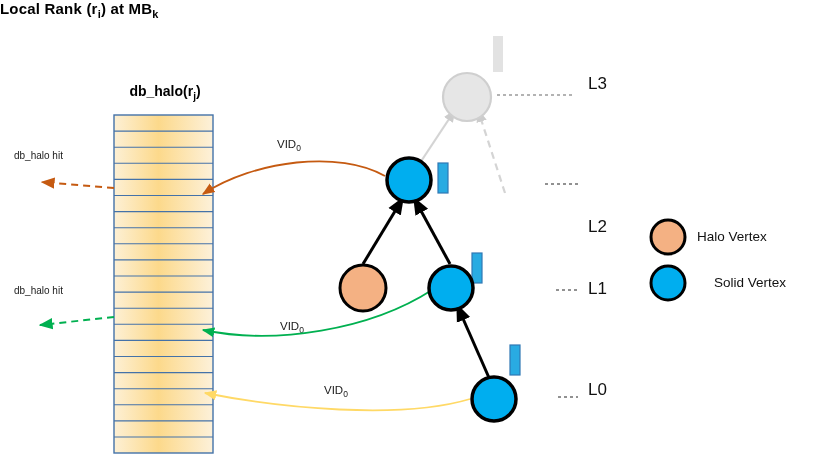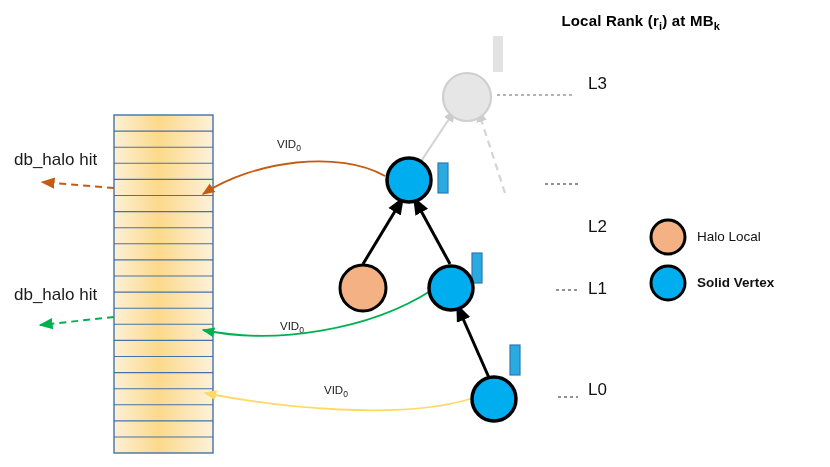--- a/index.html
+++ b/index.html
@@ -24,39 +24,39 @@
     width: 830px;
     height: 467px;
   }
   .txt {
     position: absolute;
     white-space: nowrap;
     color: #000000;
   }
   #title {
     left: 0;
-    top: 12px;
+    top: 0;
     width: 720px;
-    text-align: right;
+    text-align: left;
     font-size: 15px;
     font-weight: bold;
     letter-spacing: 0.2px;
   }
   #title .sub { font-size: 11px; vertical-align: sub; font-weight: bold;}
   #db-halo-title {
     left: 105px;
     top: 83px;
     width: 120px;
     text-align: center;
     font-size: 14px;
     font-weight: bold;
   }
   #db-halo-title .sub { font-size: 10px; vertical-align: sub; font-weight: bold;}
   .hit-label {
-    font-size: 17px;
+    font-size: 10px;
     color: #1a1a1a;
   }
   #hit-label-1 { left: 14px; top: 150px; }
   #hit-label-2 { left: 14px; top: 285px; }
   .vid-label {
     font-size: 11.5px;
     color: #1a1a1a;
   }
   .vid-label .sub { font-size: 8.5px; vertical-align: sub; }
   #vid-label-1 { left: 277px; top: 138px; }
@@ -68,43 +68,44 @@
   }
   #level-label-L3 { left: 588px; top: 74px; }
   #level-label-L2 { left: 588px; top: 175px; margin-top: 42px; }
   #level-label-L1 { left: 588px; top: 279px; text-align: right; }
   #level-label-L0 { left: 588px; top: 380px; }
   .legend-label {
     font-size: 13.5px;
     color: #111111;
   }
   #legend-label-0 { left: 697px; top: 229px; }
-  #legend-label-1 { left: 697px; top: 275px; font-weight: bold; }
+  #legend-label-1 { left: 714px; top: 275px; }
 </style>
 </head>
 <body>
 
 <div id="stage">
 
   <div class="txt" id="title"><span>Local Rank (r</span><span class="sub">i</span><span>) at MB</span><span class="sub">k</span></div>
 
+  <div class="txt" id="db-halo-title"><span>db_halo(r</span><span class="sub">j</span><span>)</span></div>
 
   <div class="txt hit-label" id="hit-label-1">db_halo hit</div>
   <div class="txt hit-label" id="hit-label-2">db_halo hit</div>
 
   <div class="txt vid-label" id="vid-label-1"><span>VID</span><span class="sub">0</span></div>
   <div class="txt vid-label" id="vid-label-2"><span>VID</span><span class="sub">0</span></div>
   <div class="txt vid-label" id="vid-label-3"><span>VID</span><span class="sub">0</span></div>
 
   <div class="txt level-label" id="level-label-L3">L3</div>
   <div class="txt level-label" id="level-label-L2">L2</div>
   <div class="txt level-label" id="level-label-L1">L1</div>
   <div class="txt level-label" id="level-label-L0">L0</div>
 
-  <div class="txt legend-label" id="legend-label-0">Halo Local</div>
+  <div class="txt legend-label" id="legend-label-0">Halo Vertex</div>
   <div class="txt legend-label" id="legend-label-1">Solid Vertex</div>
 
   <svg class="layer" viewBox="0 0 830 467">
     <defs>
       <linearGradient id="rowGrad" x1="0" y1="0" x2="1" y2="0">
         <stop offset="0%" stop-color="#fdf0d5"></stop>
         <stop offset="45%" stop-color="#fcd98b"></stop>
         <stop offset="100%" stop-color="#fdf1da"></stop>
       </linearGradient>
       <marker id="arrOrange" viewBox="0 0 10 10" refX="9" refY="5" markerWidth="7" markerHeight="7" orient="auto-start-reverse">

